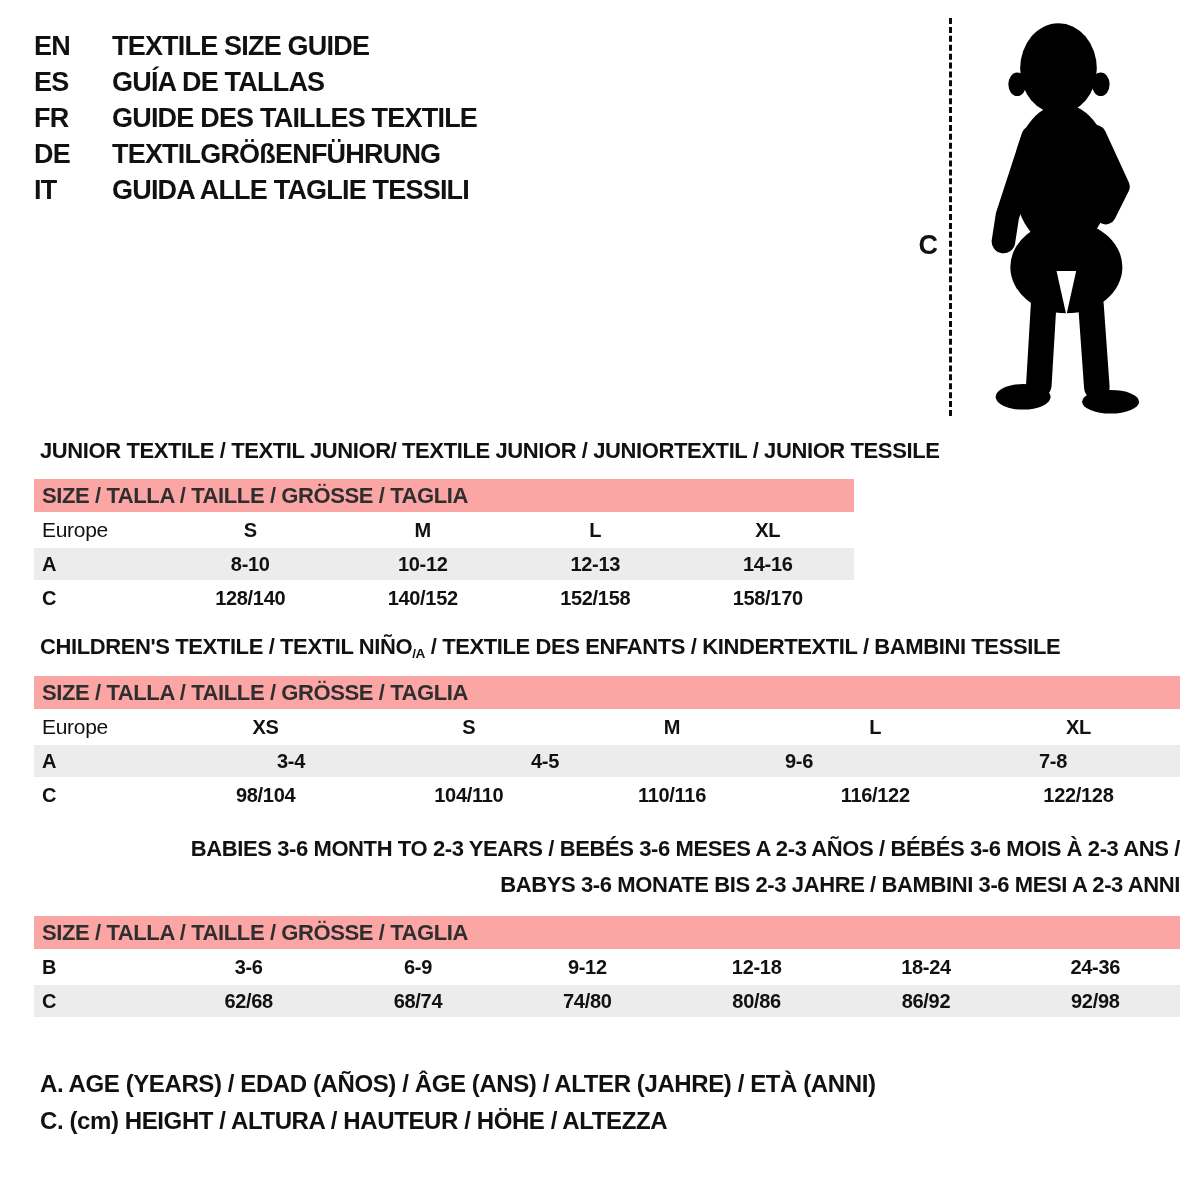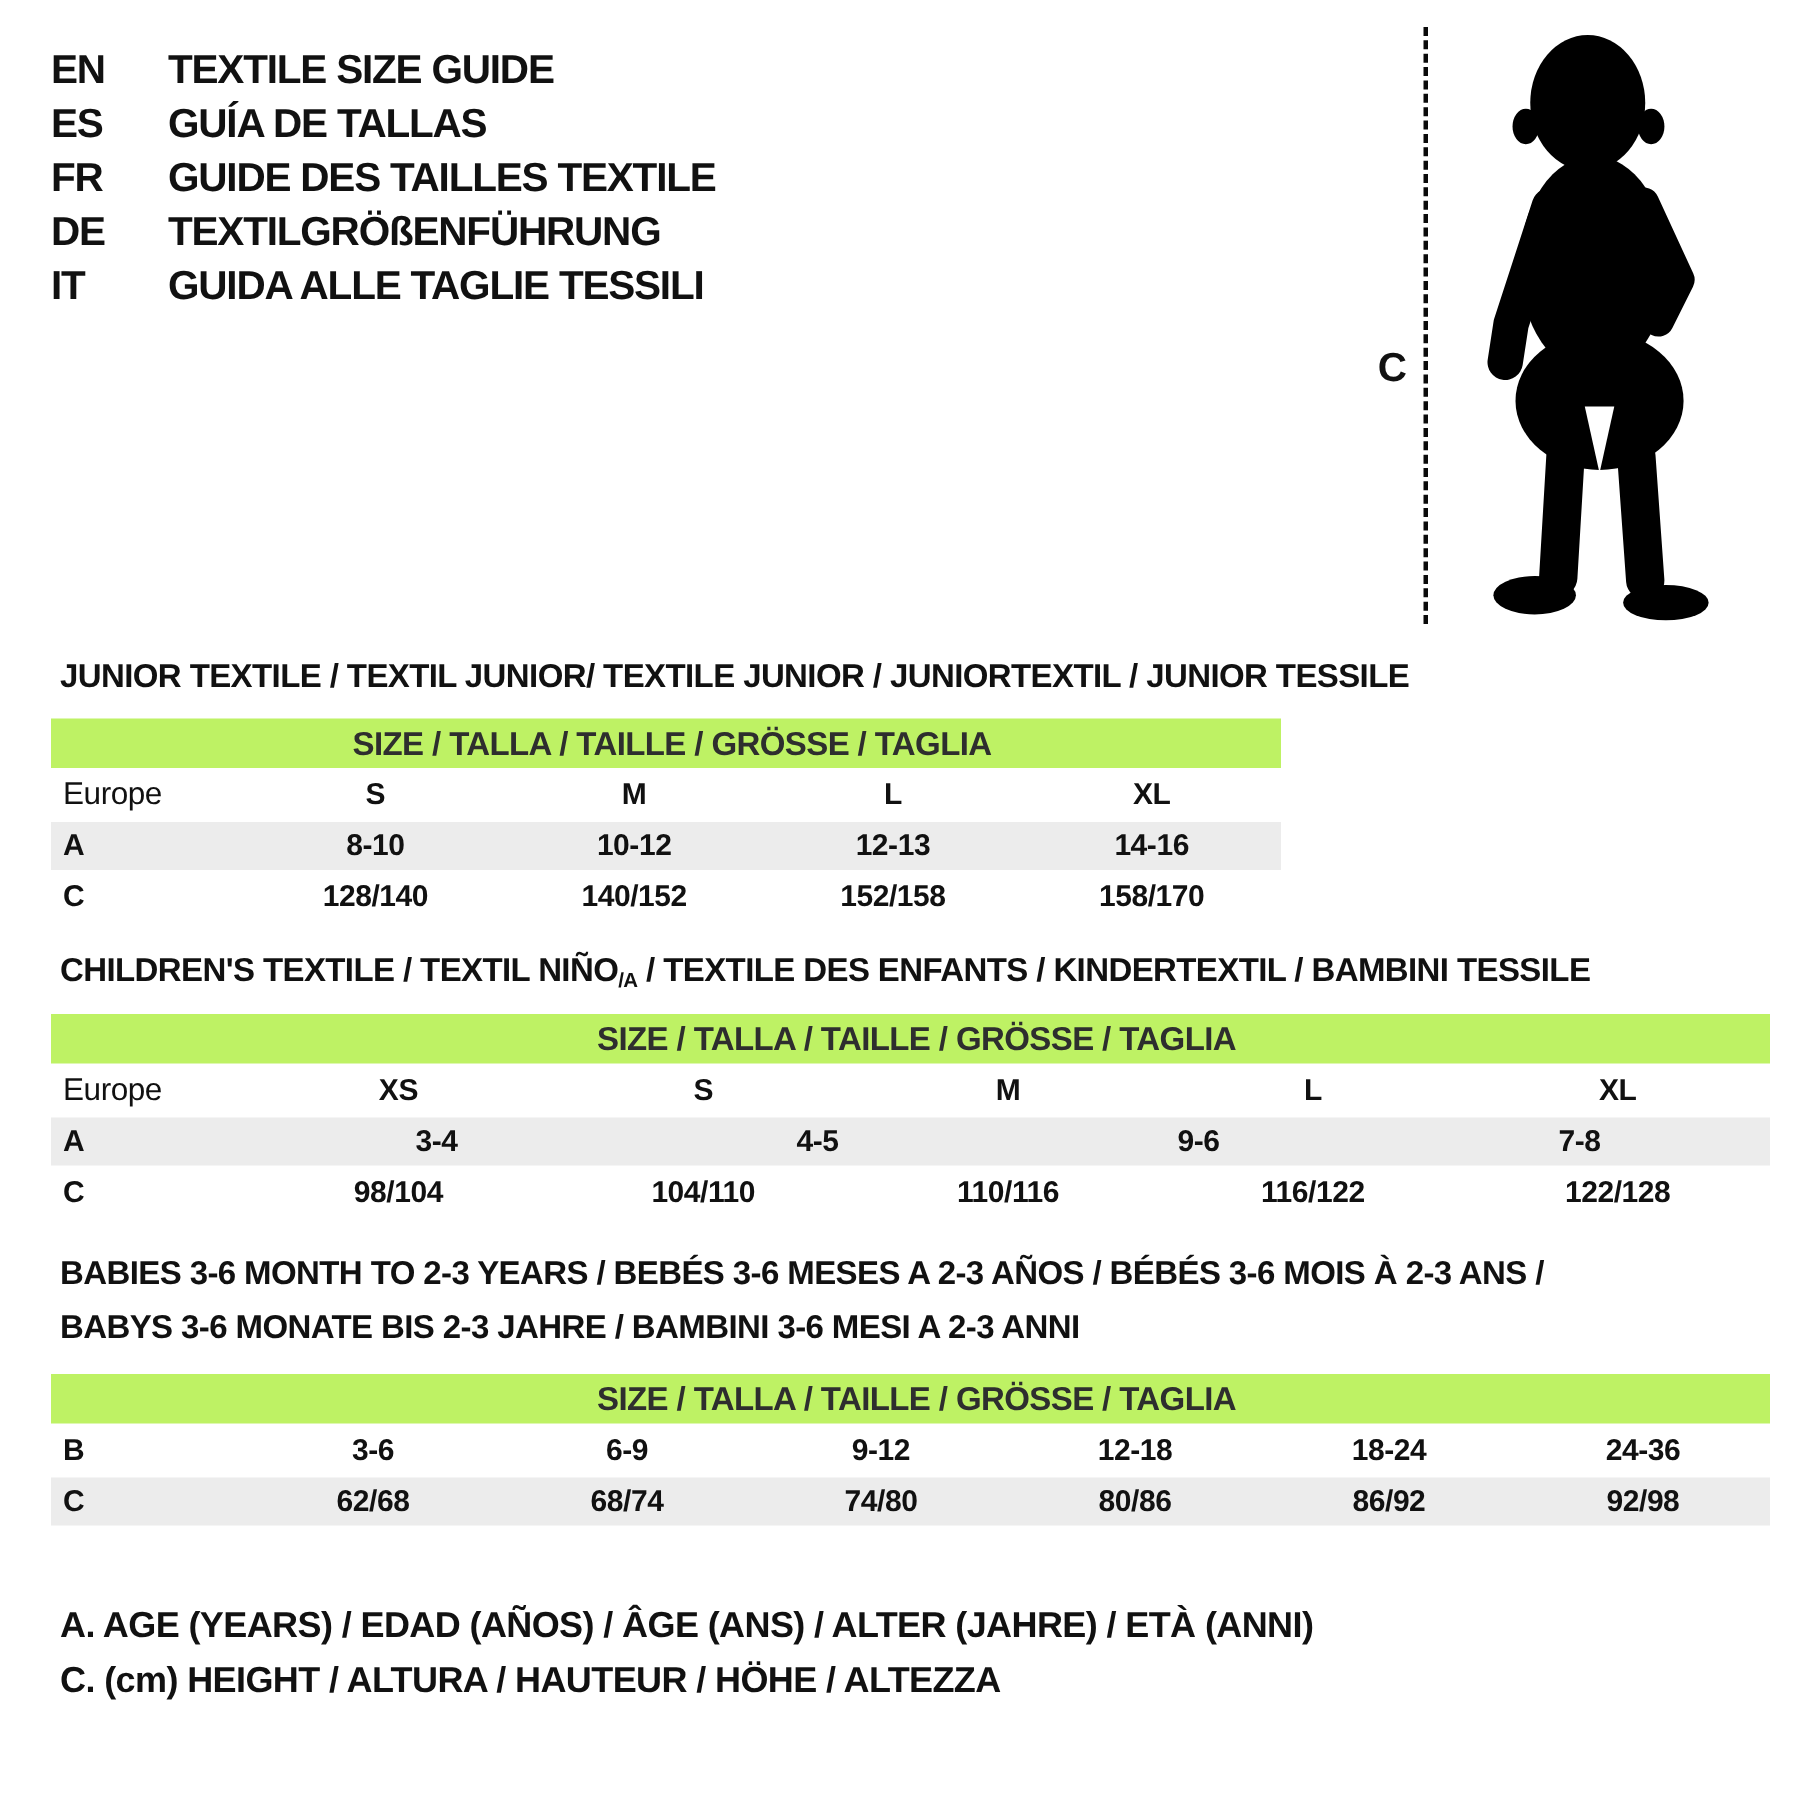--- a/index.html
+++ b/index.html
@@ -39,28 +39,27 @@
   }
   svg.baby { width: 172px; height: 400px; display: block; }
 
   
   .section-junior { margin-top: 230px; }
   .section { margin-top: 20px; }
   .tbl-title {
     font-size: 22px; font-weight: 700; letter-spacing: -0.4px;
     margin: 0 0 15px 6px; white-space: nowrap;
   }
-  .tbl-title.multi { line-height: 36px; margin-bottom: 13px; }
+  .tbl-title.multi { line-height: 36px; margin-bottom: 13px; text-align: right; }
   .tbl-title .sub { font-size: 0.62em; vertical-align: -0.28em; }
   .thead {
-    background: #bef264; color: #2e2e2e;
+    background: #fca5a5; color: #2e2e2e;
     height: 33px; line-height: 33px; padding-left: 8px;
     font-size: 22px; font-weight: 700; letter-spacing: -0.4px;
     margin-bottom: 2px;
-    text-align: center;
   }
   .trow {
     display: flex; height: 32px; line-height: 32px;
     margin-bottom: 2px;
     font-size: 20px; font-weight: 700; letter-spacing: -0.3px;
   }
   .trow.stripe { background: #ececec; }
   .tlabel { width: 130px; flex: 0 0 130px; padding-left: 8px; }
   .trow.europe .tlabel { font-weight: 400; font-size: 21px; }
   .tcell { flex: 1 1 0; text-align: center; }

